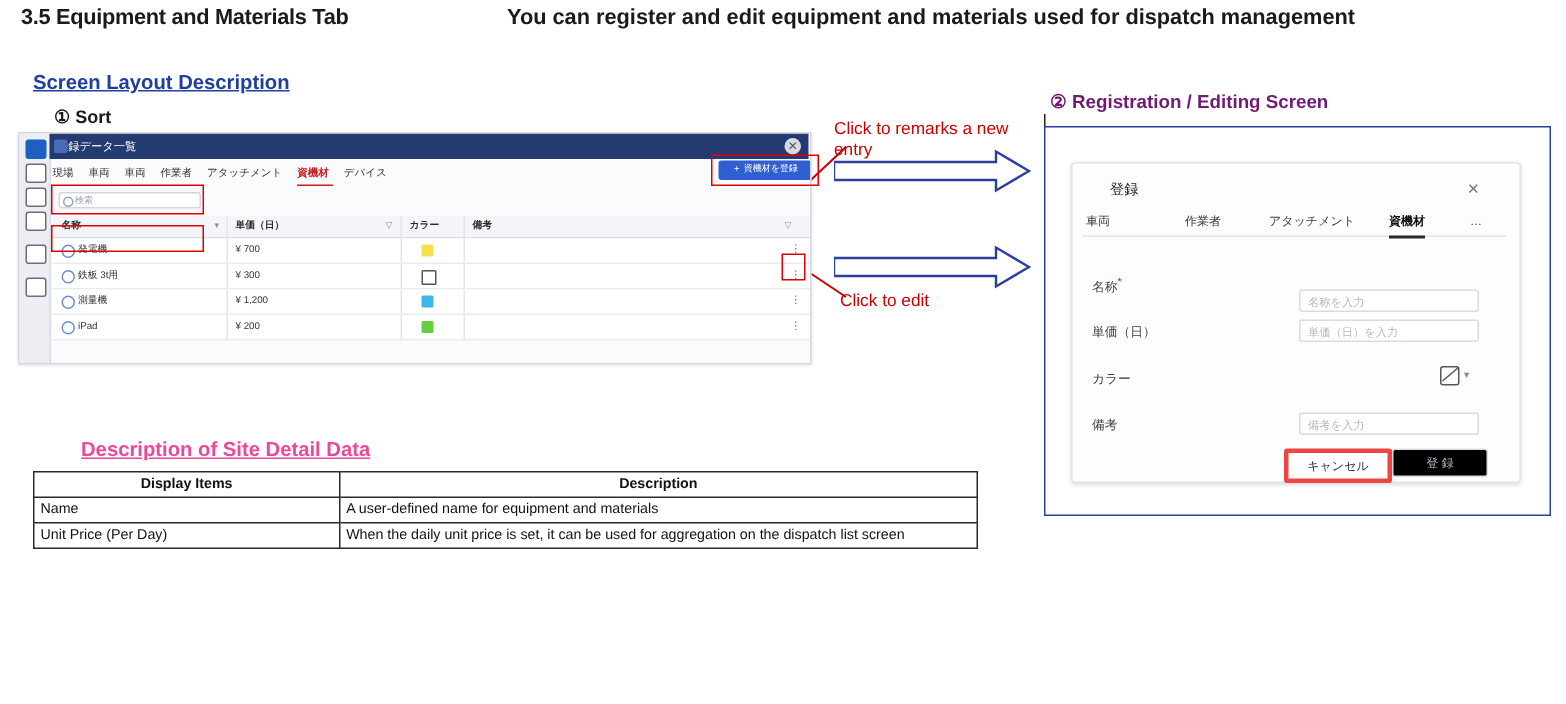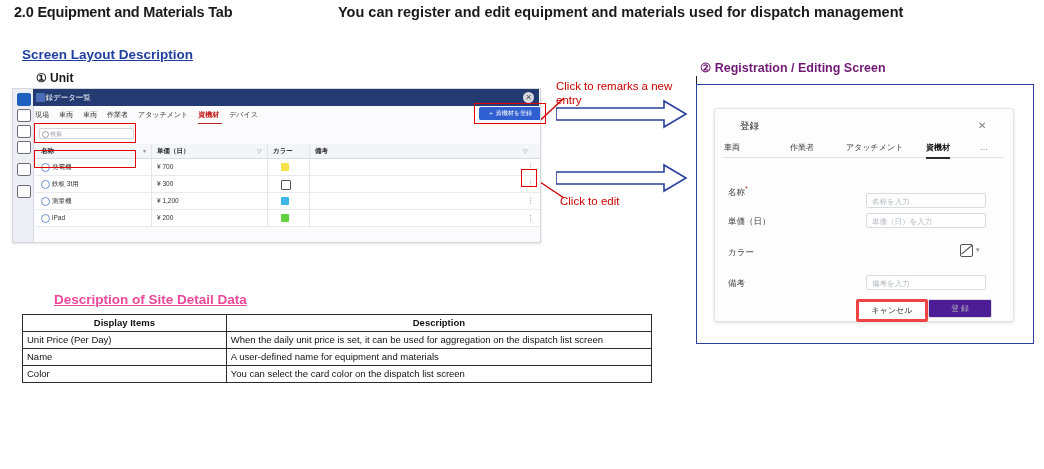--- a/index.html
+++ b/index.html
@@ -354,21 +354,21 @@
     border: 3px solid #ef4444;
     border-radius: 2px;
     font-size: 8px;
     color: #333;
     text-align: center;
     line-height: 17px;
   }
   #btn-submit {
     left: 928px; top: 299px;
     width: 62px; height: 17px;
-    background: #4c1d95;
+    background: #000000;
     border: 1px solid #dcdde3;
     border-radius: 2px;
     font-size: 8px;
     color: #b0b2bb;
     text-align: center;
     line-height: 17px;
   }
 
   
   #detail-table {
@@ -392,24 +392,24 @@
   #detail-table td.col-desc { width: 428px; }
   .cursor-mark {
     left: 696px; top: 76px;
     width: 1px; height: 11px;
     background: #222;
   }
 </style>
 </head>
 <body>
 
-<div class="abs" id="doc-title">2.0 Equipment and Materials Tab</div>
+<div class="abs" id="doc-title">3.5 Equipment and Materials Tab</div>
 <div class="abs" id="doc-subtitle">You can register and edit equipment and materials used for dispatch management</div>
 <div class="abs" id="section-screen-layout">Screen Layout Description</div>
-<div class="abs" id="label-list">① Unit</div>
+<div class="abs" id="label-list">① Sort</div>
 <div class="abs" id="section-reg-edit">② Registration / Editing Screen</div>
 <div class="abs" id="label-basic-settings">Basic Settings</div>
 <div class="abs" id="section-detail-data">Description of Site Detail Data</div>
 <div class="abs cursor-mark"></div>
 
 <div class="abs annot" id="annot-create">Click to remarks a new entry</div>
 <div class="abs annot" id="annot-edit">Click to edit</div>
 <div class="abs annot-label-black" id="label-search">Search</div>
 <div class="abs annot-label-black" id="label-sortfilter">Sort / Filter</div>
 
@@ -559,25 +559,21 @@
 
 <table class="abs" id="detail-table">
   <thead>
     <tr>
       <th>Display Items</th>
       <th>Description</th>
     </tr>
   </thead>
   <tbody>
     <tr>
-      <td class="col-item">Unit Price (Per Day)</td>
-      <td class="col-desc">When the daily unit price is set, it can be used for aggregation on the dispatch list screen</td>
-    </tr>
-    <tr>
       <td class="col-item">Name</td>
       <td class="col-desc">A user-defined name for equipment and materials</td>
     </tr>
     <tr>
-      <td class="col-item">Color</td>
-      <td class="col-desc">You can select the card color on the dispatch list screen</td>
+      <td class="col-item">Unit Price (Per Day)</td>
+      <td class="col-desc">When the daily unit price is set, it can be used for aggregation on the dispatch list screen</td>
     </tr>
   </tbody>
 </table>
 
 </body></html>

